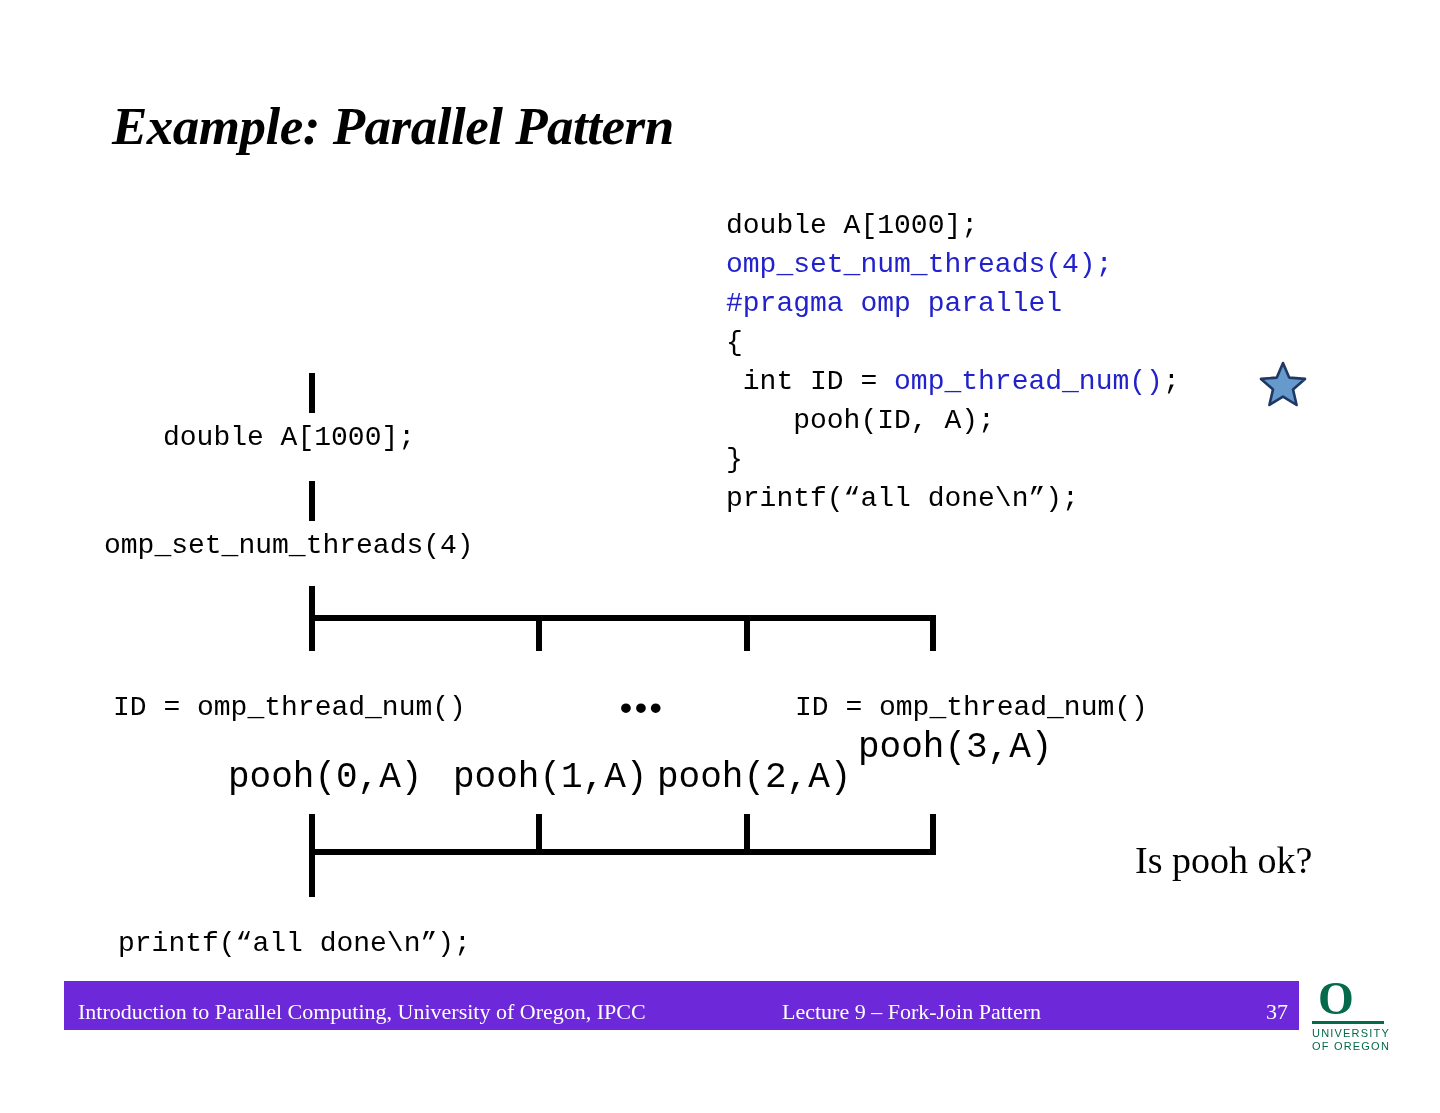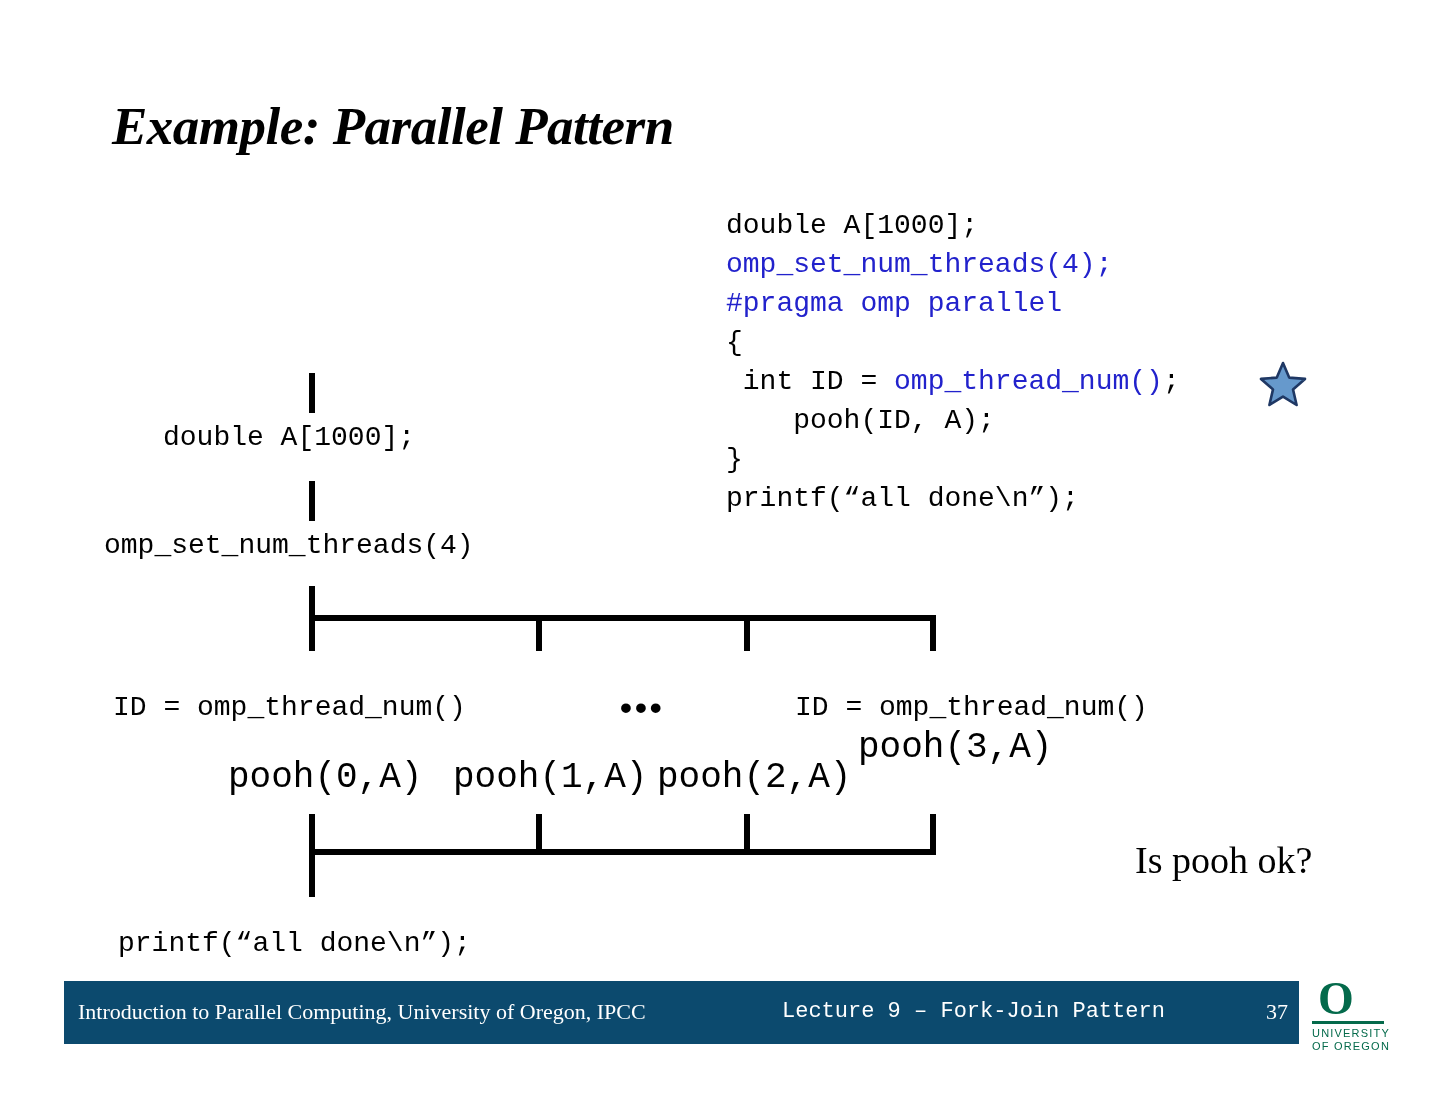--- a/index.html
+++ b/index.html
@@ -89,37 +89,37 @@
     color: #000000;
     white-space: nowrap;
   }
 
   
   #footer-bar {
     position: absolute;
     left: 64px;
     top: 981px;
     width: 1235px;
-    height: 63px;
-    background: #0c4a6e;
+    height: 49px;
+    background: #6d28d9;
   }
   #footer-left {
     position: absolute;
     left: 14px;
     top: 18px;
     font-family: "Liberation Serif", serif;
     font-size: 22px;
     color: #ffffff;
     white-space: nowrap;
   }
   #footer-center {
     position: absolute;
     left: 718px;
     top: 18px;
-    font-family: Liberation Mono, monospace;
+    font-family: Liberation Serif, serif;
     font-size: 22px;
     color: #ffffff;
     white-space: nowrap;
   }
   #footer-page {
     position: absolute;
     left: 1202px;
     top: 18px;
     font-family: "Liberation Serif", serif;
     font-size: 22px;

